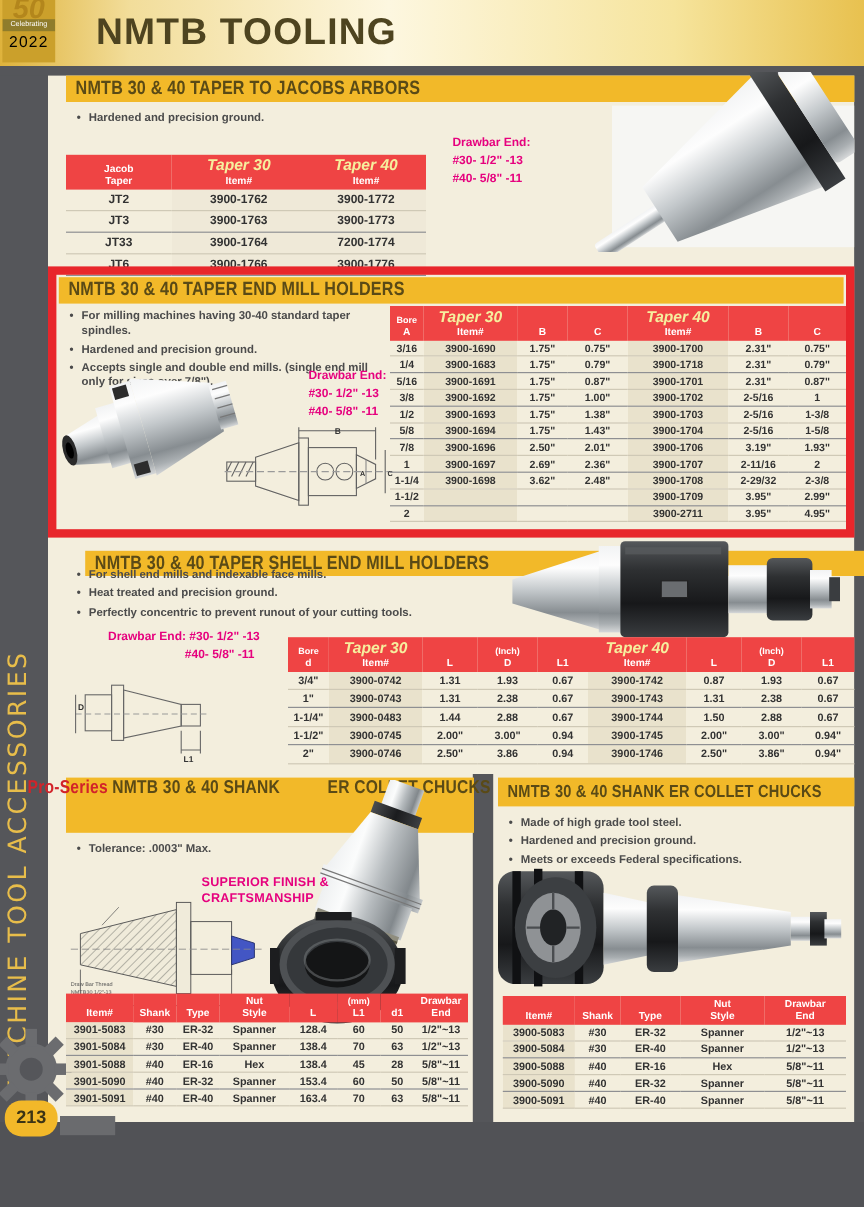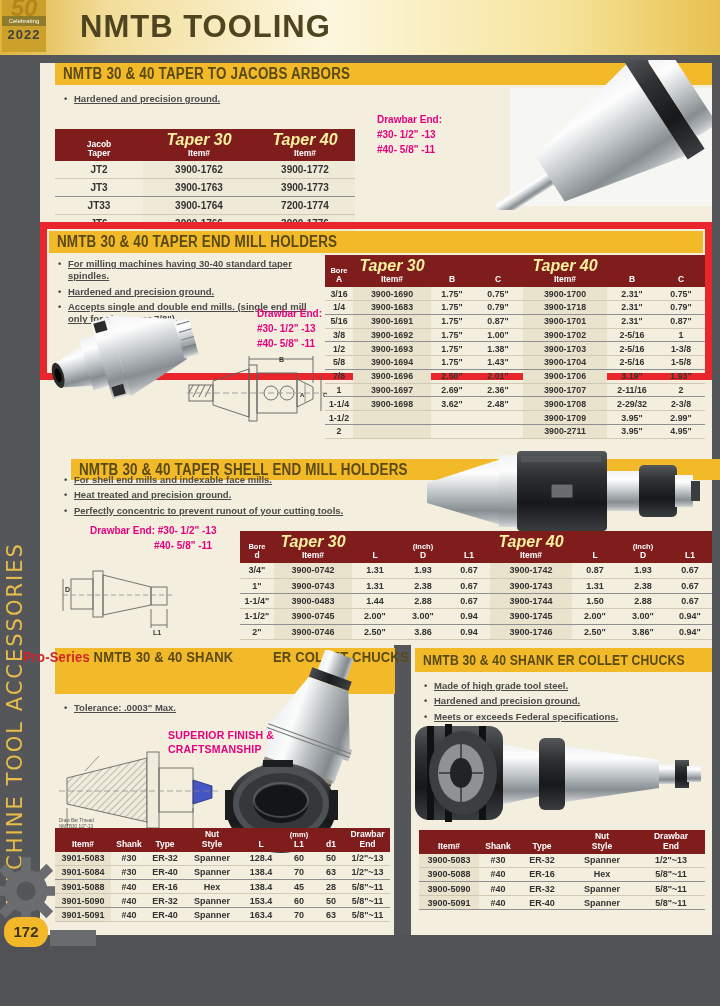--- a/index.html
+++ b/index.html
@@ -6,46 +6,46 @@
   .page{position:relative;width:720px;height:1006px;background:#55565a;overflow:hidden;
         font-family:"Liberation Sans","DejaVu Sans",sans-serif;}
   .abs{position:absolute;}
   
   .hdr{left:0;top:0;width:720px;height:55px;
        background:linear-gradient(90deg,#dfb33c 0%,#f2dd9a 15%,#fdf7e0 45%,#f6e49c 78%,#e8c14f 100%);}
   .hdr-title{left:80px;top:9px;font-size:31px;font-weight:bold;color:#4e4420;letter-spacing:1px;white-space:nowrap;}
   .logo{left:2px;top:0;width:44px;height:52px;background:#cba02b;overflow:hidden;text-align:center;}
   .logo .big{position:absolute;left:0;top:-6px;width:44px;font-size:24px;font-weight:900;font-style:italic;color:#b3861c;}
   .logo .band{position:absolute;left:0;top:16px;width:44px;height:10px;background:#8f7c2b;color:#fff;font-size:6px;line-height:10px;}
-  .logo .yr{position:absolute;left:0;top:27px;width:44px;color:#404040;font-size:13px;font-weight:bold;letter-spacing:1px;}
+  .logo .yr{position:absolute;left:0;top:27px;width:44px;color:#000000;font-size:13px;font-weight:normal;letter-spacing:1px;}
   .topbar{left:0;top:55px;width:720px;height:8px;background:#55565a;}
   .content{left:40px;top:63px;width:672px;height:872px;background:#f3eedd;}
   .rightbar{left:712px;top:63px;width:8px;height:872px;background:#55565a;}
   .footer{left:0;top:935px;width:720px;height:71px;background:#515256;}
   .footstep{left:50px;top:930px;width:46px;height:16px;background:#6a6b6e;}
   .divider{left:394px;top:645px;width:17px;height:290px;background:#55565a;}
   
   .side-text{left:3px;top:358px;height:548px;width:34px;writing-mode:vertical-rl;transform:rotate(180deg);
              color:#e8bd4a;font-size:21px;letter-spacing:2px;white-space:nowrap;font-family:"DejaVu Sans",sans-serif;}
   .badge{left:4px;top:917px;width:44px;height:30px;background:#f2b829;border-radius:14px;
          color:#3c3415;font-size:15px;font-weight:bold;text-align:center;line-height:30px;z-index:6;}
   
   .sect{position:absolute;}
   .bar{position:absolute;background:#f2b929;color:#5a4a16;display:flex;align-items:center;padding-left:8px;box-sizing:border-box;}
   .bar .t{font-weight:bold;font-size:16px;transform:scaleX(.84);transform-origin:0 50%;white-space:nowrap;letter-spacing:.2px;}
-  .bullets div{font-size:9.5px;color:#4b4b4b;font-weight:bold;margin-bottom:3px;padding-left:11px;position:relative;line-height:1.3;text-decoration:underline;}
+  .bullets div{font-size:9.5px;color:#4b4b4b;font-weight:bold;margin-bottom:3px;padding-left:11px;position:relative;line-height:1.3;}
   .bullets div::before{content:"•";position:absolute;left:1px;}
   .pink div{color:#e6007e;font-weight:bold;font-size:10px;line-height:1.5;white-space:nowrap;}
   .pink-s3 div:nth-child(2){padding-left:64px;}
   .slogan div{color:#e6007e;font-weight:bold;font-size:10.5px;line-height:1.3;letter-spacing:.2px;}
   
   table{border-collapse:collapse;table-layout:fixed;}
-  thead th{background:#7f1d1d;color:#fff;font-size:8.5px;line-height:1.15;padding:2px 0;vertical-align:bottom;text-align:center;font-weight:bold;}
+  thead th{background:#ef4444;color:#fff;font-size:8.5px;line-height:1.15;padding:2px 0;vertical-align:bottom;text-align:center;font-weight:bold;}
   th span{display:block;}
-  .tg{color:#f6ef9e;font-style:italic;font-size:16px;font-weight:bold;}
+  .tg{color:#f6ef9e;font-style:italic;font-size:13px;font-weight:bold;}
   .tw{font-size:7.5px;}
   td{font-size:9px;font-weight:bold;color:#323232;text-align:center;border-bottom:1px solid #cfc9b6;overflow:hidden;white-space:nowrap;}
   tbody tr:nth-child(2n) td{border-bottom:1px solid #8e8f92;}
   .t-s1{width:300px;} .t-s1 th:nth-child(1){width:88px;} .t-s1 th:nth-child(2){width:112px;} .t-s1 th:nth-child(3){width:100px;}
   .t-s1 td{font-size:10px;padding:3px 0;}
   .t-s1 td:nth-child(2),.t-s1 td:nth-child(3){background:#efe9d8;}
   .t-s2{width:380px;}
   .t-s2 th:nth-child(1){width:28px;}.t-s2 th:nth-child(2){width:78px;}.t-s2 th:nth-child(3){width:42px;}.t-s2 th:nth-child(4){width:50px;}
   .t-s2 th:nth-child(5){width:84px;}.t-s2 th:nth-child(6){width:50px;}.t-s2 th:nth-child(7){width:48px;}
   .t-s2 td{font-size:8.8px;padding:1.4px 0;}
@@ -56,21 +56,21 @@
   .t-s3 td{font-size:9px;padding:2.2px 0;}
   .t-s3 td:nth-child(2),.t-s3 td:nth-child(6){background:#e9e2cc;}
   .t-s4{width:335px;}
   .t-s4 th:nth-child(1){width:56px;}.t-s4 th:nth-child(2){width:36px;}.t-s4 th:nth-child(3){width:36px;}.t-s4 th:nth-child(4){width:58px;}
   .t-s4 th:nth-child(5){width:40px;}.t-s4 th:nth-child(6){width:36px;}.t-s4 th:nth-child(7){width:28px;}.t-s4 th:nth-child(8){width:45px;}
   .t-s5{width:286px;}
   .t-s5 th:nth-child(1){width:60px;}.t-s5 th:nth-child(2){width:38px;}.t-s5 th:nth-child(3){width:50px;}.t-s5 th:nth-child(4){width:70px;}.t-s5 th:nth-child(5){width:68px;}
   .t-s4 td,.t-s5 td{font-size:9px;padding:1.6px 0;}
   .t-s4 td:nth-child(1),.t-s5 td:nth-child(1){background:#e9e2cc;}
   
-  .redbox{left:40px;top:222px;width:672px;height:158px;border:7px solid #e8262b;box-sizing:border-box;z-index:3;}
+  .redbox{left:40px;top:222px;width:672px;height:226px;border:7px solid #e8262b;box-sizing:border-box;z-index:3;}
   svg{display:block;}
 </style>
 </head>
 <body>
 
 <div class="page">
 
   <svg width="0" height="0" class="abs" aria-hidden="true">
     <defs>
       <linearGradient id="met" x1="0" y1="0" x2="0" y2="1">
@@ -129,21 +129,21 @@
         <rect x="26" y="46" width="8" height="12"></rect>
       <rect x="2" y="26" width="12" height="8"></rect>
         <rect x="46" y="26" width="12" height="8"></rect>
       <rect x="26" y="2" width="8" height="12" transform="rotate(45 30 30)"></rect>
       <rect x="26" y="46" width="8" height="12" transform="rotate(45 30 30)"></rect>
       <rect x="2" y="26" width="12" height="8" transform="rotate(45 30 30)"></rect>
       <rect x="46" y="26" width="12" height="8" transform="rotate(45 30 30)"></rect>
     </g>
     <circle cx="30" cy="30" r="8" fill="#55565a"></circle>
   </svg>
-  <div class="abs badge">172</div>
+  <div class="abs badge">213</div>
 
   <div class="sect" style="left:55px;top:63px;width:657px;height:158px;">
     <div class="bar" style="left:0;top:0;width:657px;height:22px;">
       <span class="t">NMTB 30 &amp; 40 TAPER TO JACOBS ARBORS</span>
     </div>
     <svg class="abs" style="left:397px;top:-3px;" width="260" height="150">
       <rect x="58" y="28" width="202" height="118" fill="#f6f6f3"></rect>
       <g transform="rotate(-33 150 85)">
         <rect x="28" y="76" width="62" height="16" rx="3" fill="url(#met)"></rect>
         <path d="M88,58 L216,30 L216,140 L88,112 Z" fill="url(#met)"></path>
@@ -719,20 +719,27 @@
       </thead>
       <tbody>
           <tr>
             <td>3900-5083</td>
             <td>#30</td>
             <td>ER-32</td>
             <td>Spanner</td>
             <td>1/2"~13</td>
           </tr>
           <tr>
+            <td>3900-5084</td>
+            <td>#30</td>
+            <td>ER-40</td>
+            <td>Spanner</td>
+            <td>1/2"~13</td>
+          </tr>
+          <tr>
             <td>3900-5088</td>
             <td>#40</td>
             <td>ER-16</td>
             <td>Hex</td>
             <td>5/8"~11</td>
           </tr>
           <tr>
             <td>3900-5090</td>
             <td>#40</td>
             <td>ER-32</td>

